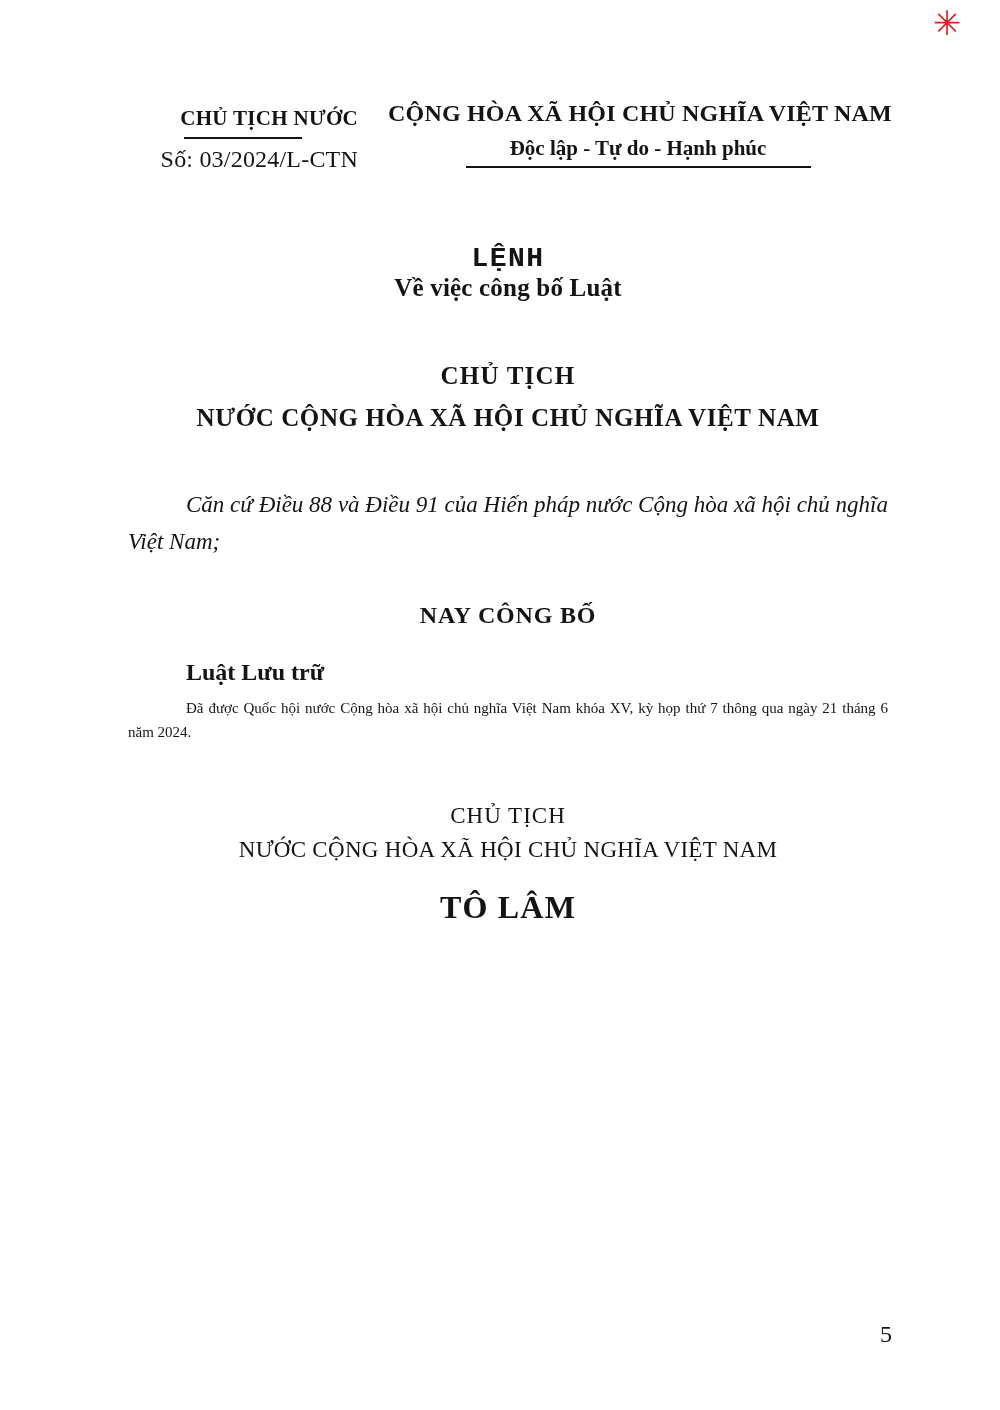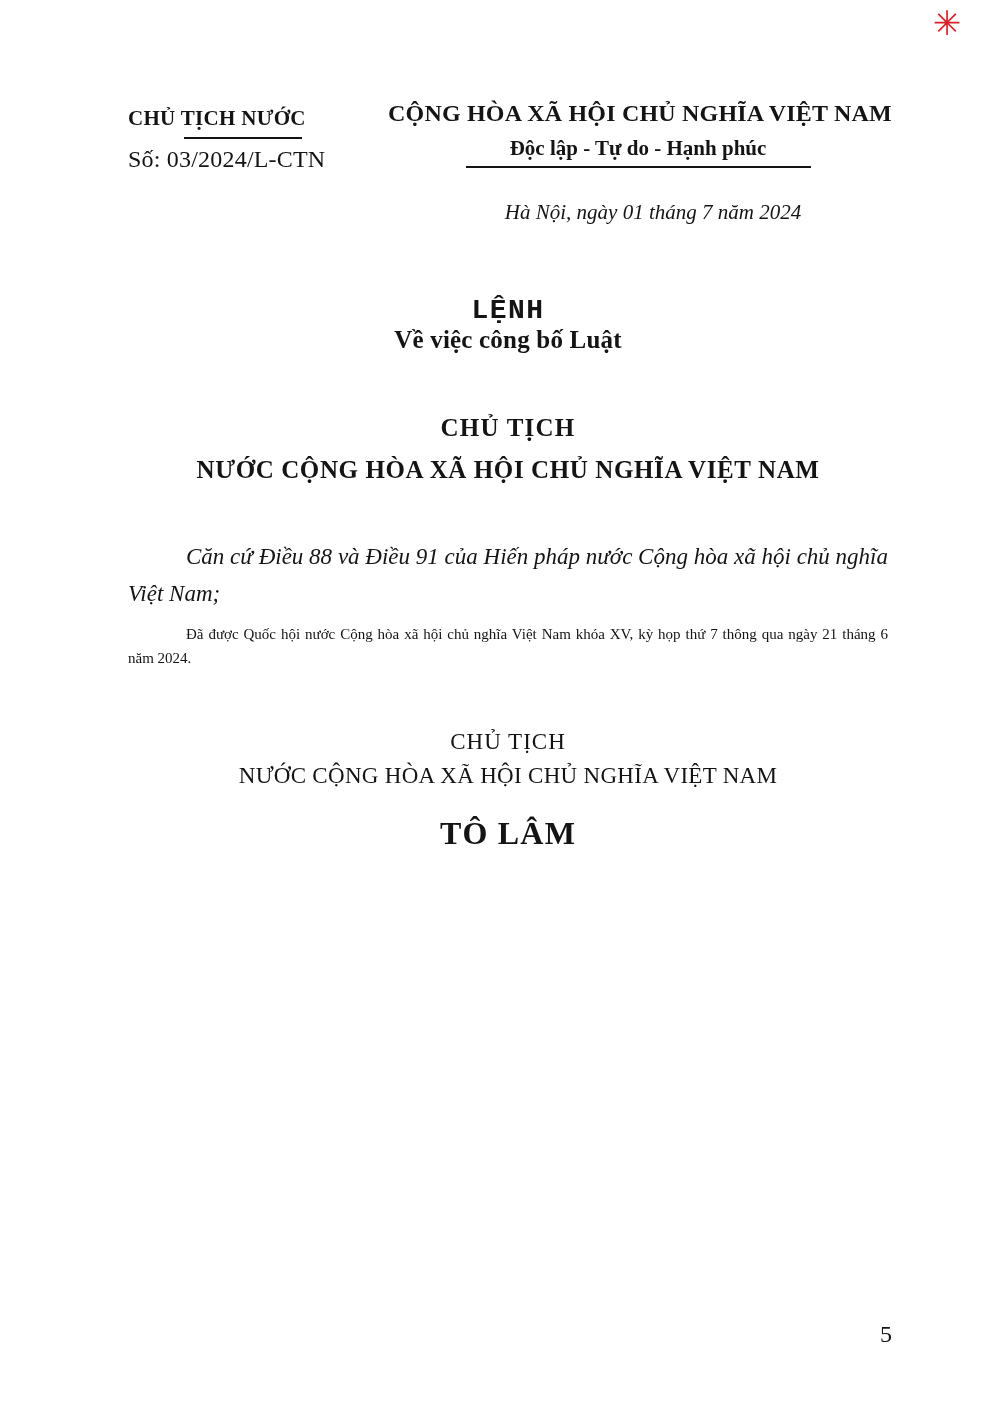--- a/index.html
+++ b/index.html
@@ -44,21 +44,21 @@
   }
 
   
   .header {
     display: flex;
     align-items: flex-start;
     justify-content: space-between;
   }
   .header-left {
     width: 230px;
-    text-align: left;
+    text-align: right;
     padding-top: 6px;
   }
   .issuer {
     font-size: 21px;
     font-weight: 700;
     letter-spacing: .3px;
     white-space: nowrap;
   }
   .issuer-rule {
     width: 118px;
@@ -218,39 +218,40 @@
     <div class="header">
       <div class="header-left">
         <div class="issuer">CHỦ TỊCH NƯỚC</div>
         <div class="issuer-rule"></div>
         <div class="doc-number">Số: 03/2024/L-CTN</div>
       </div>
       <div class="header-right">
         <div class="nation">CỘNG HÒA XÃ HỘI CHỦ NGHĨA VIỆT NAM</div>
         <div class="motto">Độc lập - Tự do - Hạnh phúc</div>
         <div class="motto-rule"></div>
-        <div class="dateline">Hà Nội, ngày 01 tháng 7 năm 2024</div>
       </div>
     </div>
 
     <div class="title-block">
       <div class="title-main">LỆNH</div>
       <div class="title-sub">Về việc công bố Luật</div>
     </div>
 
     <div class="authority-block">
       <div class="authority-line1">CHỦ TỊCH</div>
       <div class="authority-line2">NƯỚC CỘNG HÒA XÃ HỘI CHỦ NGHĨA VIỆT NAM</div>
     </div>
 
     <div class="preamble">
       <p>Căn cứ Điều 88 và Điều 91 của Hiến pháp nước Cộng hòa xã hội chủ nghĩa Việt Nam;</p>
     </div>
 
-
+    <div class="proclaim">NAY CÔNG BỐ</div>
+
+    <div class="law-name">Luật Lưu trữ</div>
 
     <div class="passage">
       <p>Đã được Quốc hội nước Cộng hòa xã hội chủ nghĩa Việt Nam khóa XV, kỳ họp thứ 7 thông qua ngày 21 tháng 6 năm 2024.</p>
     </div>
 
     <div class="signature">
       <div class="sig-role">CHỦ TỊCH</div>
       <div class="sig-state">NƯỚC CỘNG HÒA XÃ HỘI CHỦ NGHĨA VIỆT NAM</div>
       <div class="sig-name">TÔ LÂM</div>
     </div>

